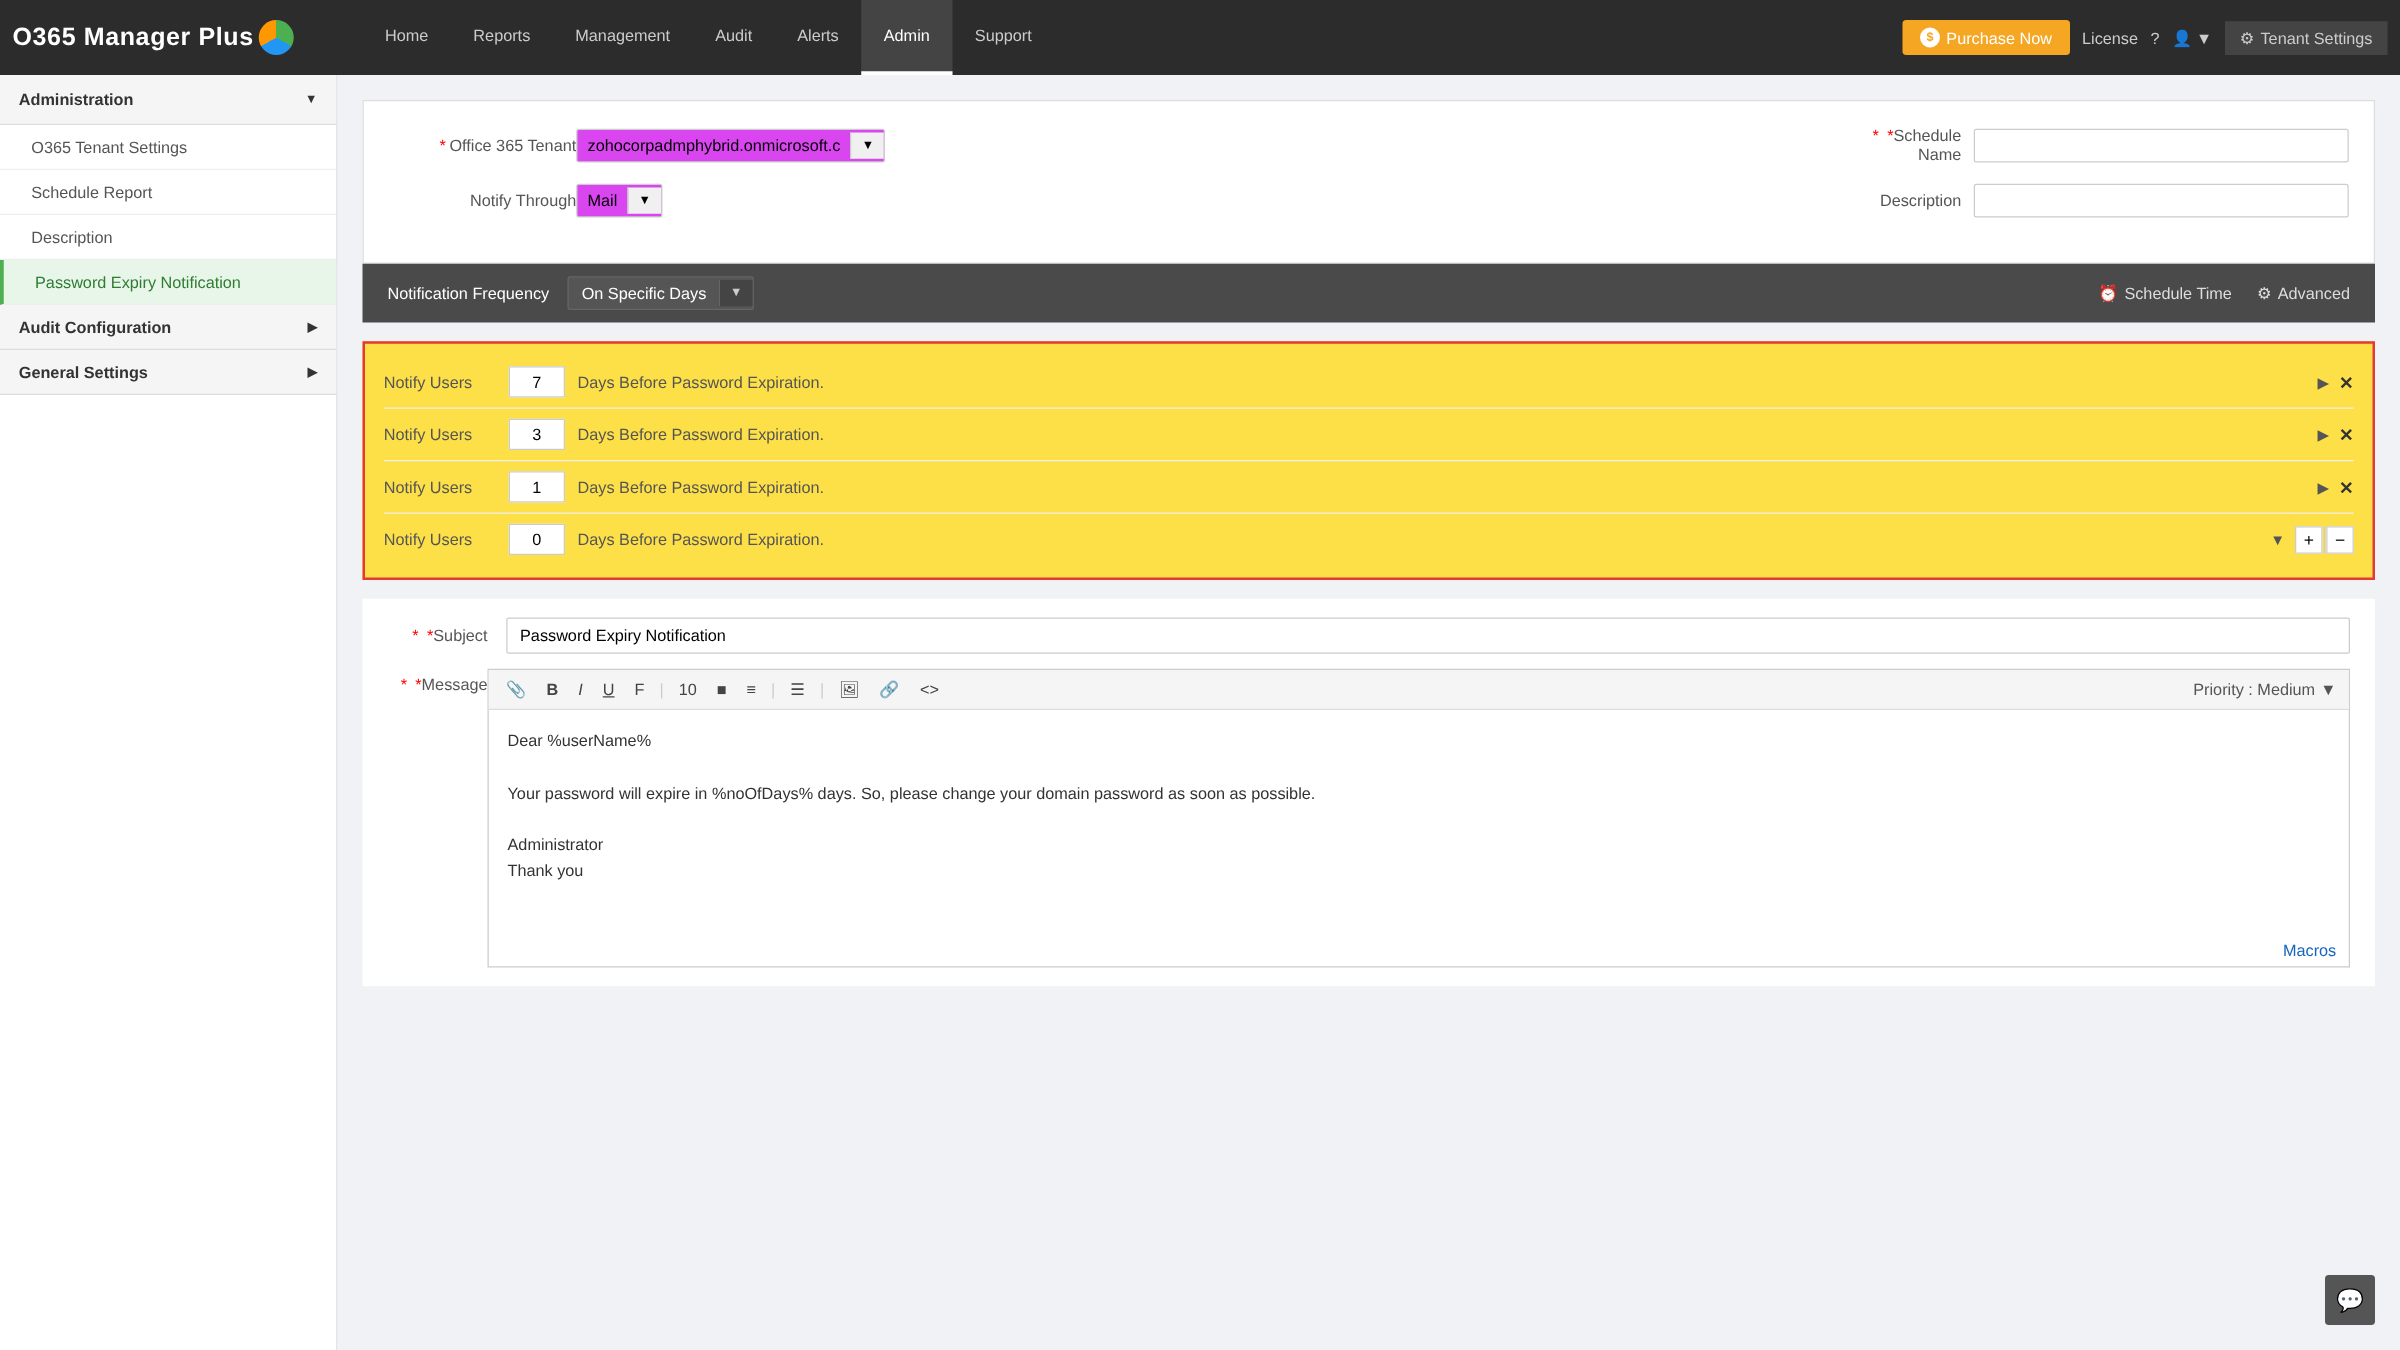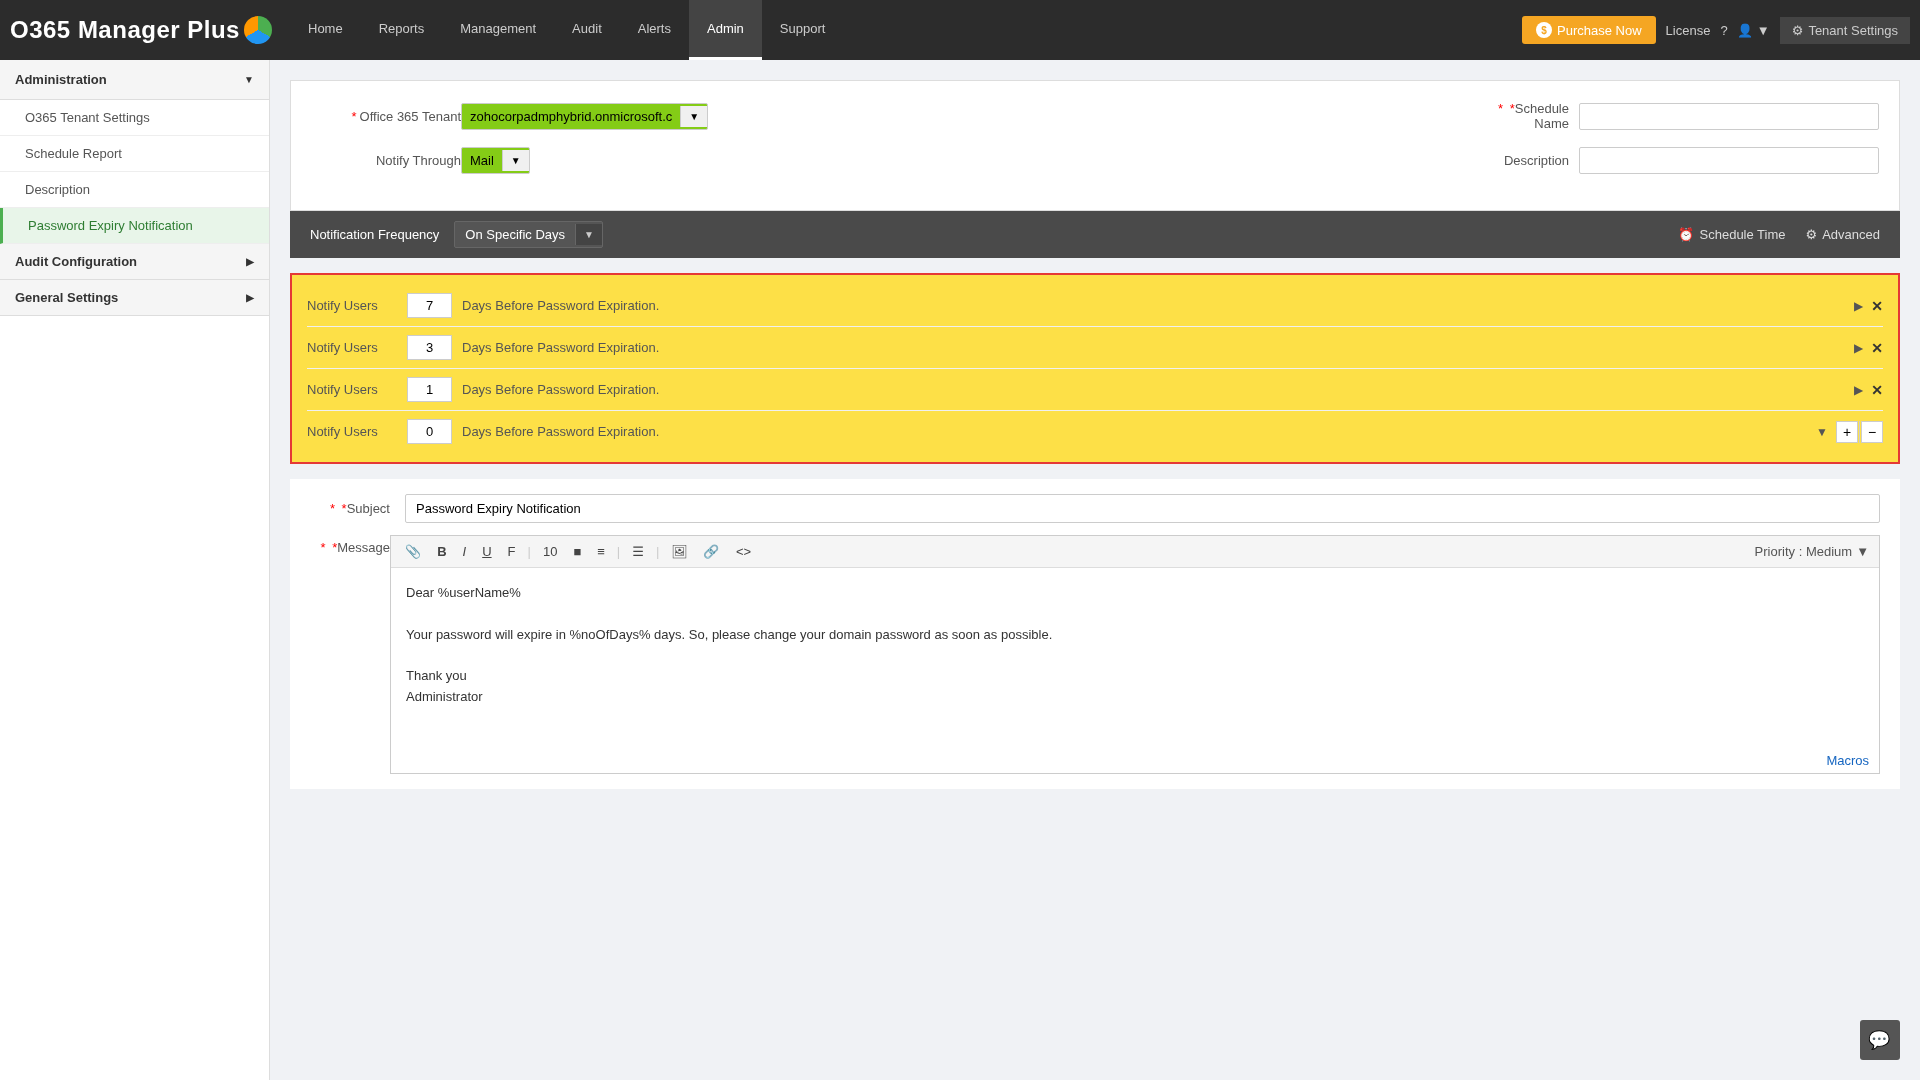--- a/index.html
+++ b/index.html
@@ -14,21 +14,21 @@
       padding: 0 10px;
       position: relative;
     }
     .logo-area {
       display: flex;
       align-items: center;
       width: 280px;
     }
     .logo-text {
       color: white;
-      font-size: 24px;
+      font-size: 20px;
       font-weight: bold;
       letter-spacing: 0.5px;
     }
     .logo-circle {
       width: 28px;
       height: 28px;
       border-radius: 50%;
       background: conic-gradient(#4caf50 0deg 120deg, #2196f3 120deg 240deg, #ff9800 240deg 360deg);
       margin-left: 4px;
     }
@@ -186,21 +186,21 @@
       content: '*';
       color: red;
       margin-right: 3px;
     }
 
     .select-wrapper {
       display: flex;
       align-items: center;
       border: 1px solid #ccc;
       border-radius: 2px;
-      background: #84cc16;
+      background: #d946ef;
     }
     .select-arrow {
       padding: 5px 8px;
       border-left: 1px solid #ccc;
       background: #f0f0f0;
       cursor: pointer;
       font-size: 10px;
     }
     .right-label {
       color: #555;
@@ -630,22 +630,22 @@
             <div class="priority-select">
               <span>Priority : Medium</span>
               <span>▼</span>
             </div>
           </div>
           <div class="editor-content">
             <p>Dear %userName%</p>
             <br>
             <p>Your password will expire in %noOfDays% days. So, please change your domain password as soon as possible.</p>
             <br>
+            <p>Administrator</p>
             <p>Thank you</p>
-            <p>Administrator</p>
           </div>
           <div class="macros-link">Macros</div>
         </div>
       </div>
     </div>
 
   </div>
 </div>
 
 <div class="chat-btn">💬</div>

